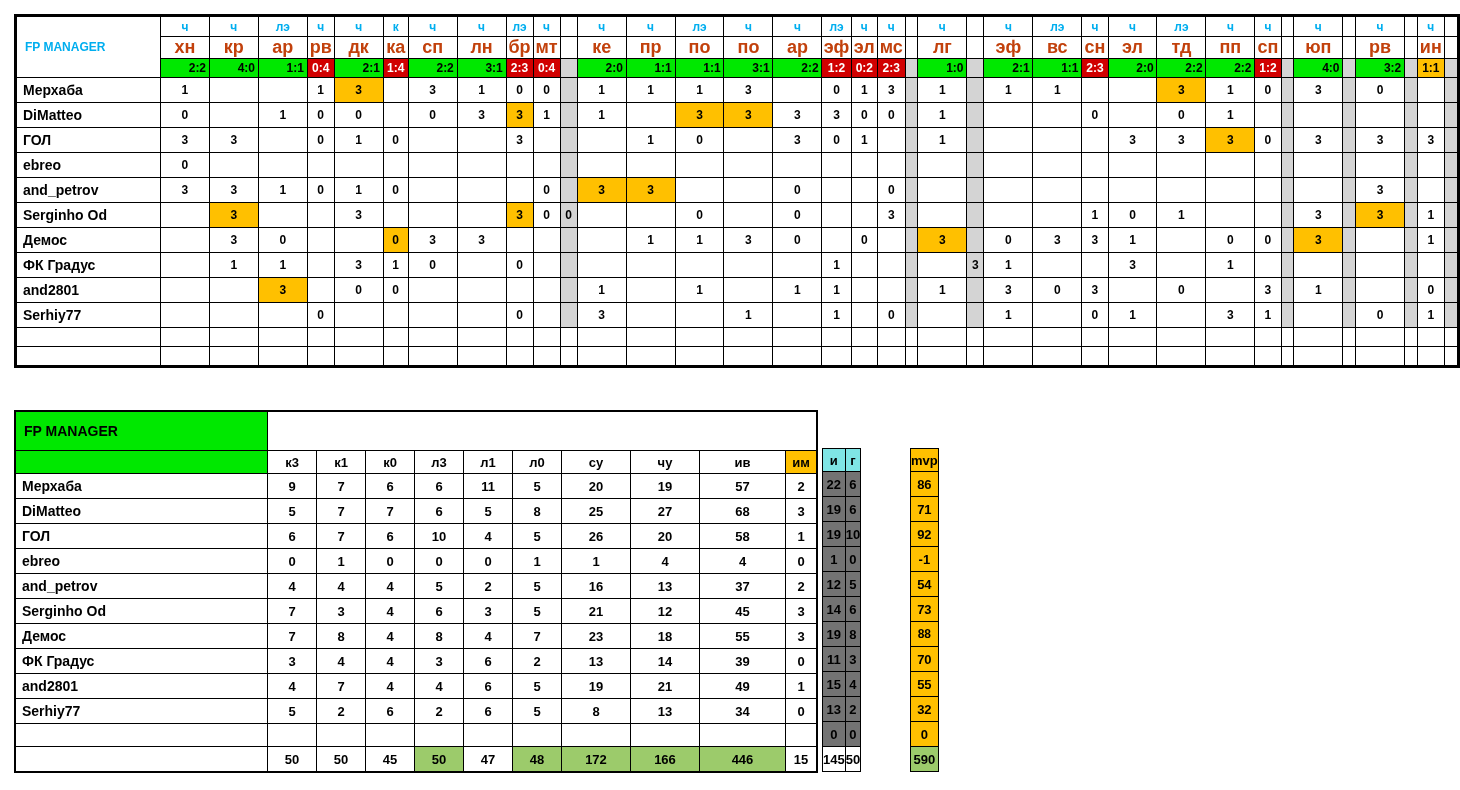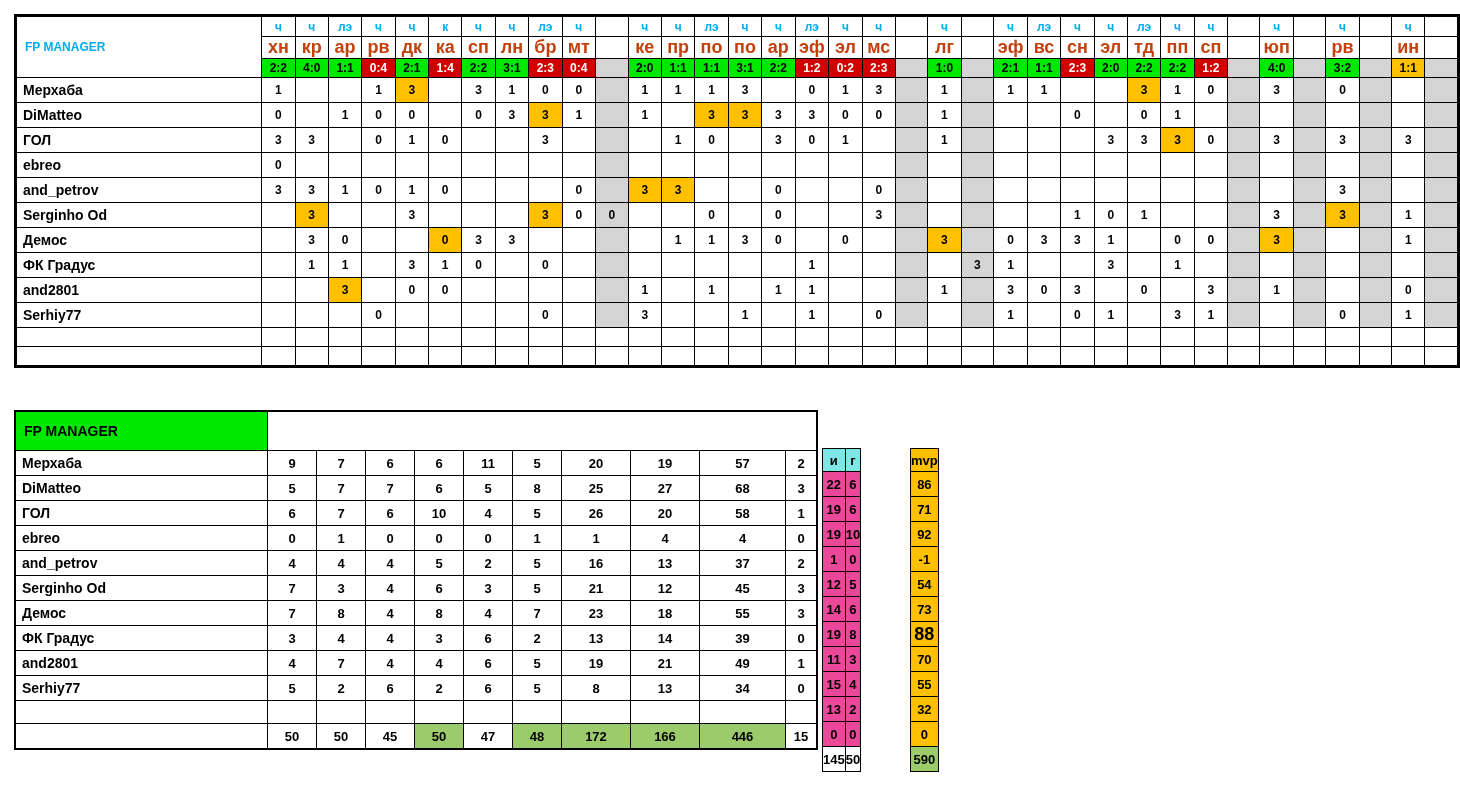--- a/index.html
+++ b/index.html
@@ -15,42 +15,42 @@
   .fp-title{background:#00e800;font-size:14px;font-weight:bold;text-align:left;
             padding-left:8px;color:#000;}
   .hdr-row1 td{background:#ffffff;color:#00aeef;font-size:12px;height:19px;}
   .hdr-row2 td{background:#ffffff;color:#c2410c;font-size:18px;height:19px;}
   .hdr-row3 td{font-size:12px;height:18px;}
 
   .name-cell{text-align:left;padding-left:6px;font-size:14px;background:#fff;height:24px;}
   .data-cell{height:24px;width:33px;background:#fff;}
   .gray{background:#d4d4d4;}
   .orange{background:#ffc000;}
-  .sc-green{background:#00e800;color:#000;}
+  .sc-green{background:#00e800;color:#000;padding-left:25px;}
   .sc-red{background:#d10000;color:#ffffff;}
   .sc-orange{background:#ffc000;color:#000;}
   .empty-row td{height:18px;background:#fff;}
 
   
   .bottom-area{position:absolute;left:14px;top:410px;}
   .bt-main{border:2px solid #000;}
   .bt-title{background:#00e800;font-size:14px;font-weight:bold;text-align:left;padding-left:8px;}
   .bt-hdr td{height:22px;font-size:13px;background:#fff;}
   .bt-hdr td.im{background:#ffc000;}
   .bt-name{text-align:left;padding-left:6px;font-size:14px;height:24px;width:245px;}
   .bt-cell{height:24px;font-size:13px;}
   .w-small{width:48px;}
   .w-med{width:68px;}
   .w-big{width:85px;}
   .w-im{width:30px;}
   .tot-green{background:#9ccb6b;}
   .tot-white{background:#fff;}
 
   .side-tables{position:absolute;left:808px;top:0;}
-  .cyan{background:#ec4899;}
+  .cyan{background:#737373;}
   .cyan-hdr{background:#7fe5e5;}
   .mvp-hdr{background:#ffc000;}
   .mvp-cell{background:#ffc000;}
   .mvp-tot{background:#9ccb6b;}
   .ig-tot{background:#fff;}
 </style>
 </head>
 <body>
 
 <div class="wrap">
@@ -654,20 +654,33 @@
             <td class="bt-cell w-small" style="height: 38px; border: none;"></td>
             <td class="bt-cell w-small" style="height: 38px; border: none;"></td>
             <td class="bt-cell w-small" style="height: 38px; border: none;"></td>
             <td class="bt-cell w-small" style="height: 38px; border: none;"></td>
             <td class="bt-cell w-small" style="height: 38px; border: none;"></td>
             <td class="bt-cell w-med" style="height: 38px; border: none;"></td>
             <td class="bt-cell w-med" style="height: 38px; border: none;"></td>
             <td class="bt-cell w-big" style="height: 38px; border: none;"></td>
             <td class="bt-cell w-im" style="height: 38px; border: none;"></td>
           </tr>
+          <tr class="bt-hdr">
+            <td class="bt-name" style="background: rgb(0, 232, 0);"></td>
+            <td class="bt-cell w-small">к3</td>
+            <td class="bt-cell w-small">к1</td>
+            <td class="bt-cell w-small">к0</td>
+            <td class="bt-cell w-small">л3</td>
+            <td class="bt-cell w-small">л1</td>
+            <td class="bt-cell w-small">л0</td>
+            <td class="bt-cell w-med">су</td>
+            <td class="bt-cell w-med">чу</td>
+            <td class="bt-cell w-big">ив</td>
+            <td class="bt-cell w-im im">им</td>
+          </tr>
           <tr>
             <td class="bt-name">Мерхаба</td>
             <td class="bt-cell w-small">9</td>
             <td class="bt-cell w-small">7</td>
             <td class="bt-cell w-small">6</td>
             <td class="bt-cell w-small">6</td>
             <td class="bt-cell w-small">11</td>
             <td class="bt-cell w-small">5</td>
             <td class="bt-cell w-med">20</td>
             <td class="bt-cell w-med">19</td>
@@ -904,21 +917,21 @@
               <tr>
                 <td class="mvp-cell" style="width: 53px; height: 24px; font-size: 13px;">-1</td>
               </tr>
               <tr>
                 <td class="mvp-cell" style="width: 53px; height: 24px; font-size: 13px;">54</td>
               </tr>
               <tr>
                 <td class="mvp-cell" style="width: 53px; height: 24px; font-size: 13px;">73</td>
               </tr>
               <tr>
-                <td class="mvp-cell" style="width: 53px; height: 24px; font-size: 18px;">88</td>
+                <td class="mvp-cell" style="width: 53px; height: 24px; font-size: 12px;">88</td>
               </tr>
               <tr>
                 <td class="mvp-cell" style="width: 53px; height: 24px; font-size: 13px;">70</td>
               </tr>
               <tr>
                 <td class="mvp-cell" style="width: 53px; height: 24px; font-size: 13px;">55</td>
               </tr>
               <tr>
                 <td class="mvp-cell" style="width: 53px; height: 24px; font-size: 13px;">32</td>
               </tr>

